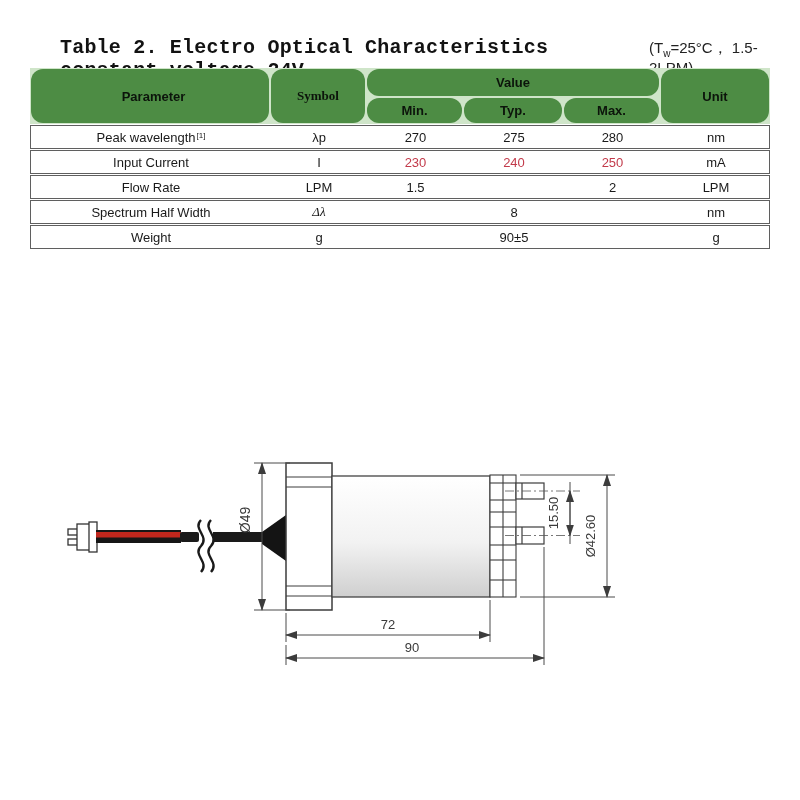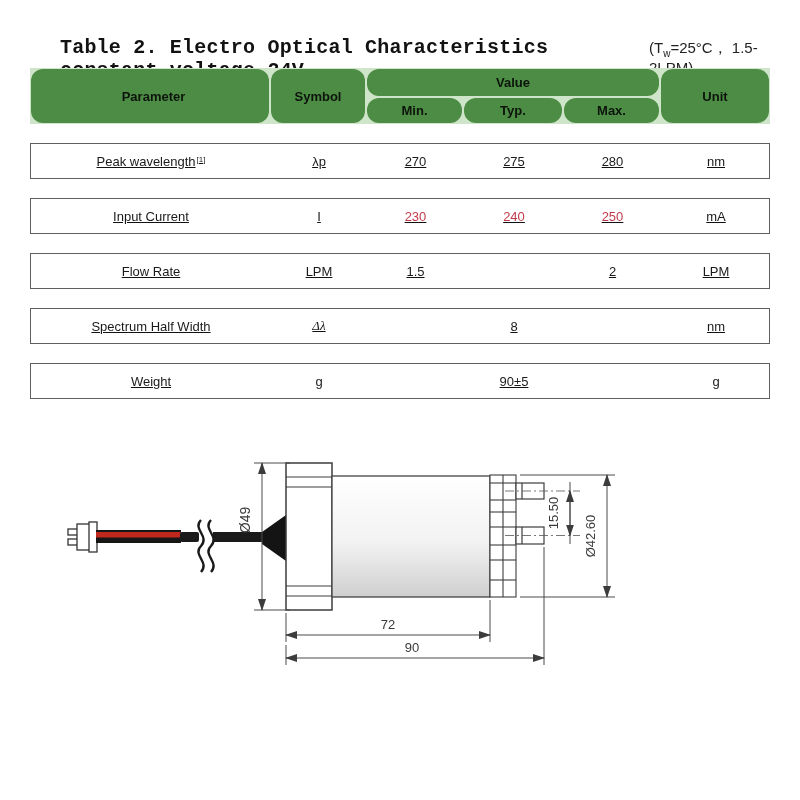--- a/index.html
+++ b/index.html
@@ -16,32 +16,32 @@
   .tbl{position:absolute;left:30px;top:68px;width:740px;}
   .thead{
     display:grid;
     grid-template-columns:238px 94px 95px 98px 95px 1fr;
     grid-template-rows:27px 25px;
     gap:2px;background:#cfe5c9;border:1px solid #cfe5c9;box-sizing:border-box;
   }
   .hcell{background:#4d8c44;color:#0c140b;font-weight:bold;font-size:13px;
     display:flex;align-items:center;justify-content:center;border-radius:12px;}
   .h-param{grid-column:1;grid-row:1/3;padding-left:7px;}
-  .h-symbol{grid-column:2;grid-row:1/3;}
+  .h-symbol{grid-column:2;grid-row:1/3;font-family:Liberation Serif, serif;}
   .h-value{grid-column:3/6;grid-row:1;}
   .h-min{grid-column:3;grid-row:2;}
   .h-typ{grid-column:4;grid-row:2;}
   .h-max{grid-column:5;grid-row:2;}
   .h-unit{grid-column:6;grid-row:1/3;}
   .tbody{margin-top:1px;}
   .trow{
     display:grid;
     grid-template-columns:240px 96px 97px 100px 97px 110px;
-    height:36px;margin-top:19px;background:#ffffff;
-    border:1px solid #5f5f5f;box-sizing:border-box;text-decoration:underline;
+    height:24px;margin-top:1px;background:#ffffff;
+    border:1px solid #5f5f5f;box-sizing:border-box;
   }
   .tcell{display:flex;align-items:center;justify-content:center;font-size:13px;color:#1a1a1a;}
   .tcell sup{font-size:8px;margin-left:1px;transform:translateY(-2px);}
   .sym-italic{font-style:italic;font-family:"Liberation Serif", serif;}
   .val-red{color:#c23a4a;}
   
   .drawing{position:absolute;left:0;top:0;}
 </style>
 </head>
 <body>

